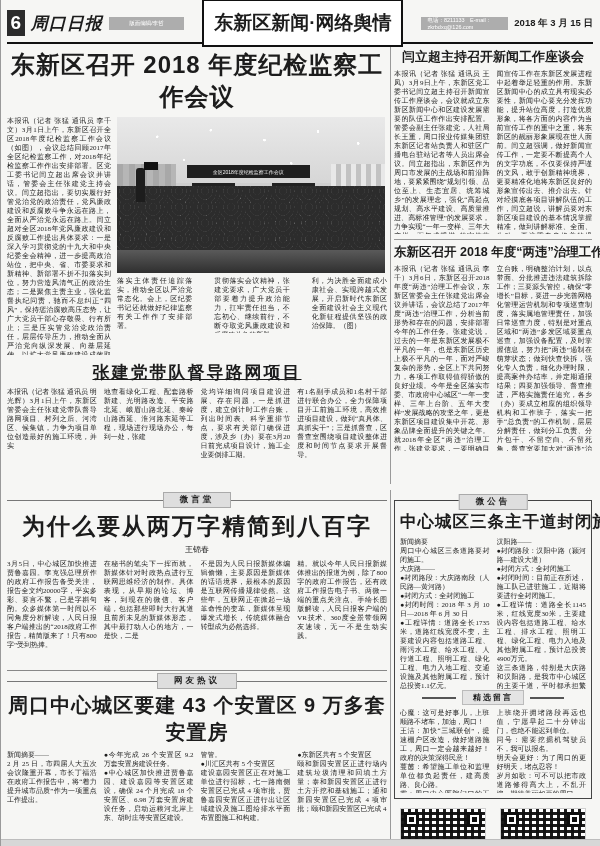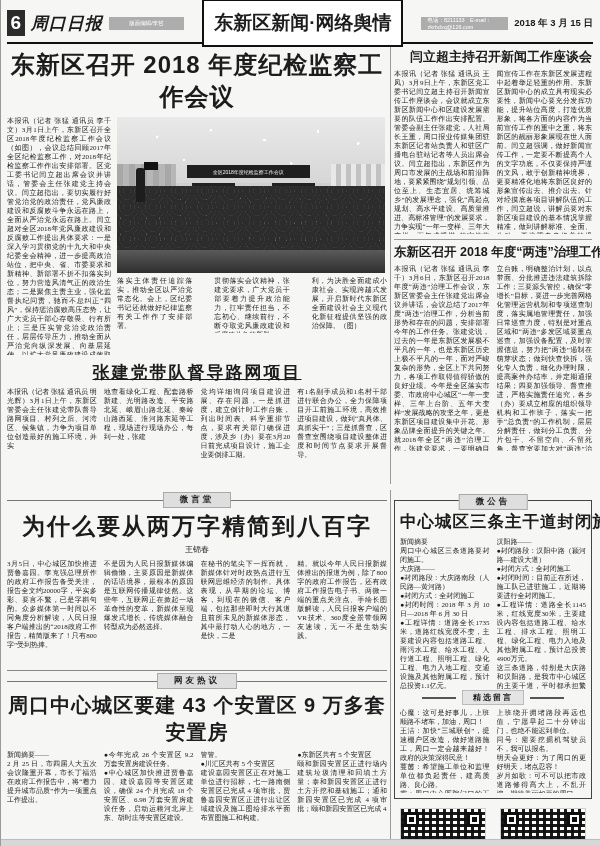--- a/index.html
+++ b/index.html
@@ -16,21 +16,21 @@
            display:flex;align-items:center;justify-content:center;padding:0 6px;}
   .ebar{width:100px;}
   .cbar{width:118px;}
   .banner{border:2px solid #111;background:#fff;font:bold 19px "Liberation Sans",sans-serif;
           padding:9px 10px;white-space:nowrap;margin:0 6px;}
   .hdr-date{font:bold 9.5px "Liberation Sans",sans-serif;white-space:nowrap;}
   .rule{height:2px;background:#111;margin:4px 0 3px 0;}
   
   .h1{font:bold 24px "Liberation Sans",sans-serif;text-align:center;letter-spacing:1px;margin:2px 0 4px 0;}
   .h2{font:bold 17px "Liberation Sans",sans-serif;text-align:center;letter-spacing:2px;margin:6px 0 4px 0;text-decoration:underline;}
-  .h3{font:bold 13px "Liberation Sans",sans-serif;text-align:right;margin:1px 0 4px 0;white-space:nowrap;}
+  .h3{font:bold 13px "Liberation Sans",sans-serif;text-align:center;margin:1px 0 4px 0;white-space:nowrap;}
   .body-t{font-size:7px;line-height:9px;text-align:justify;overflow:hidden;}
   .pre{white-space:pre-line;}
   .cols{display:flex;gap:7px;}
   .cols > div{flex:1;}
   
   .main{display:flex;}
   .lead{width:380px;}
   .vdiv{width:1px;background:#999;margin:0 3px;}
   .aside{width:198px;}
   .lead-row{display:flex;gap:6px;}
@@ -186,22 +186,22 @@
         <div>
           <div class="tabrow">
             <div class="ln"></div>
             <div class="tab">微言堂</div>
             <div class="ln"></div>
           </div>
           <div class="wy-h1">为什么要从两万字精简到八百字</div>
           <div class="author">王锦春</div>
           <div class="cols wy-cols">
             <div class="body-t">3月5日，中心城区加快推进贾鲁嘉园。李克强总理所作的政府工作报告备受关注，报告全文约20000字，平实多彩、要言不繁，已是字斟句酌。众多媒体第一时间以不同角度分析解读，人民日报客户端推出的“2018政府工作报告，精简版来了！只有800字”受到热捧。</div>
+            <div class="body-t">在秘书的笔尖下一挥而就，新媒体针对时政热点进行互联网思维经济的制作。具体表现，从早期的论坛、博客，到现在的微信、客户端，包括那些即时大行其道且前所未见的新媒体形态，其中最打动人心的地方，一是快，二是</div>
             <div class="body-t">不是因为人民日报新媒体编辑偷懒，主要原因是新媒体的话语境界，最根本的原因是互联网传播规律使然。这些年，互联网正在掀起一场革命性的变革，新媒体呈现爆发式增长，传统媒体融合转型成为必然选择。</div>
-            <div class="body-t">在秘书的笔尖下一挥而就，新媒体针对时政热点进行互联网思维经济的制作。具体表现，从早期的论坛、博客，到现在的微信、客户端，包括那些即时大行其道且前所未见的新媒体形态，其中最打动人心的地方，一是快，二是</div>
             <div class="body-t">精。就以今年人民日报新媒体推出的报道为例，除了800字的政府工作报告，还有政府工作报告电子书、两微一端的重点关注点、手绘长图版解读，人民日报客户端的VR技术、360度全景带领网友速读，无一不是生动实践。</div>
           </div>
         </div>
 
         <div class="hline"></div>
 
         <div>
           <div class="tabrow">
             <div class="ln"></div>
             <div class="tab">网友热议</div>

